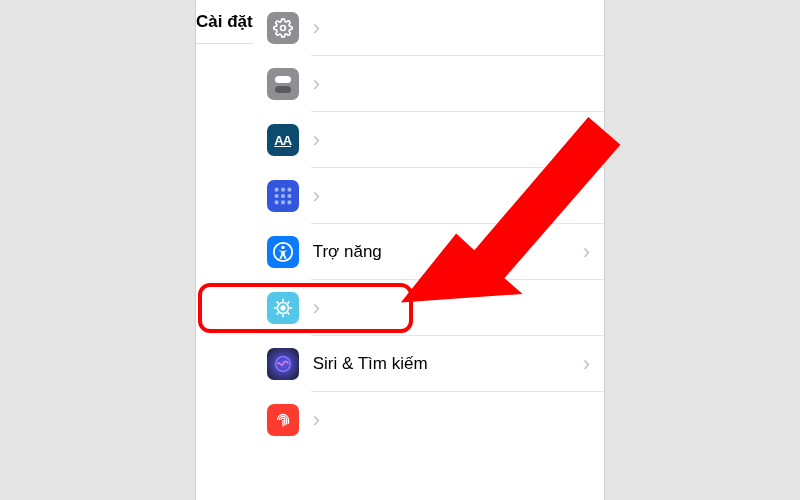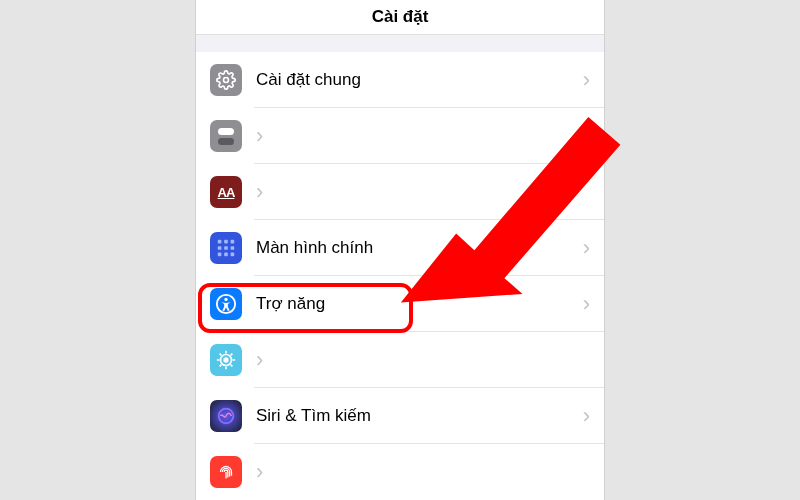--- a/index.html
+++ b/index.html
@@ -14,21 +14,21 @@
   .phone {
     position: absolute;
     left: 195px;
     top: 0;
     width: 410px;
     height: 500px;
     background: #fff;
     border-left: 1px solid #d0d0d0;
     border-right: 1px solid #d0d0d0;
     display: flex;
-    flex-direction: column;
+    flex-direction: row;
   }
   .header {
     height: 44px;
     display: flex;
     align-items: center;
     justify-content: center;
     border-bottom: 1px solid #e0e0e0;
     font-weight: 600;
     font-size: 17px;
     color: #000;
@@ -88,21 +88,21 @@
     z-index: 10;
   }
   .arrow-wrap {
     position: absolute;
     z-index: 11;
     pointer-events: none;
   }
   
   .ic-general   { background: #8e8e93; }
   .ic-control   { background: #8e8e93; border-radius:7px; display:flex;flex-direction:column;gap:3px;align-items:center;justify-content:center;}
-  .ic-display   { background: #7f1d1d; text-decoration: underline; }
+  .ic-display   { background: #0c4a6e; text-decoration: underline; }
   .ic-home      { background: #3355dd; }
   .ic-access    { background: #0a7aff; }
   .ic-wall      { background: #54c6e8; }
   .ic-siri      { background: radial-gradient(circle at 50% 50%, #5a5df5, #1a1a2a); }
   .ic-touch     { background: #ff3b30; }
 </style>
 </head>
 <body>
 
 <div class="phone">
@@ -115,21 +115,20 @@
 
   <div class="list">
 
     <div class="row">
       <div class="icon ic-general">
         <svg width="20" height="20" viewBox="0 0 24 24" fill="none" stroke="white" stroke-width="2">
           <circle cx="12" cy="12" r="3"></circle>
           <path d="M19.4 15a1.6 1.6 0 0 0 .3 1.8l.1.1a2 2 0 1 1-2.8 2.8l-.1-.1a1.6 1.6 0 0 0-1.8-.3 1.6 1.6 0 0 0-1 1.5V21a2 2 0 0 1-4 0v-.1a1.6 1.6 0 0 0-1-1.5 1.6 1.6 0 0 0-1.8.3l-.1.1a2 2 0 1 1-2.8-2.8l.1-.1a1.6 1.6 0 0 0 .3-1.8 1.6 1.6 0 0 0-1.5-1H3a2 2 0 0 1 0-4h.1a1.6 1.6 0 0 0 1.5-1 1.6 1.6 0 0 0-.3-1.8l-.1-.1a2 2 0 1 1 2.8-2.8l.1.1a1.6 1.6 0 0 0 1.8.3H9a1.6 1.6 0 0 0 1-1.5V3a2 2 0 0 1 4 0v.1a1.6 1.6 0 0 0 1 1.5 1.6 1.6 0 0 0 1.8-.3l.1-.1a2 2 0 1 1 2.8 2.8l-.1.1a1.6 1.6 0 0 0-.3 1.8V9a1.6 1.6 0 0 0 1.5 1H21a2 2 0 0 1 0 4h-.1a1.6 1.6 0 0 0-1.5 1z"></path>
         </svg>
       </div>
-      <div class="label">Cài đặt chung</div>
       <div class="chev">›</div>
       <div class="sep"></div>
     </div>
 
     <div class="row">
       <div class="icon ic-control">
         <div style="width:16px;height:7px;border-radius:4px;background:#fff;"></div>
         <div style="width:16px;height:7px;border-radius:4px;background:#5a5a5f;"></div>
       </div>
       <div class="chev">›</div>
@@ -151,21 +150,20 @@
               <rect x="17" y="3" width="4" height="4" rx="1"></rect>
             <rect x="3" y="10" width="4" height="4" rx="1"></rect>
               <rect x="10" y="10" width="4" height="4" rx="1"></rect>
               <rect x="17" y="10" width="4" height="4" rx="1"></rect>
             <rect x="3" y="17" width="4" height="4" rx="1"></rect>
               <rect x="10" y="17" width="4" height="4" rx="1"></rect>
               <rect x="17" y="17" width="4" height="4" rx="1"></rect>
           </g>
         </svg>
       </div>
-      <div class="label">Màn hình chính</div>
       <div class="chev">›</div>
       <div class="sep"></div>
     </div>
 
     <div class="row" id="row-access">
       <div class="icon ic-access">
         <svg width="22" height="22" viewBox="0 0 24 24" fill="white">
           <circle cx="12" cy="12" r="10" fill="none" stroke="white" stroke-width="2"></circle>
           <circle cx="12" cy="7" r="1.8"></circle>
           <path d="M7 10l5 1 5-1-3 2v3l2 4-2 .5-2-4-2 4-2-.5 2-4v-3z"></path>

